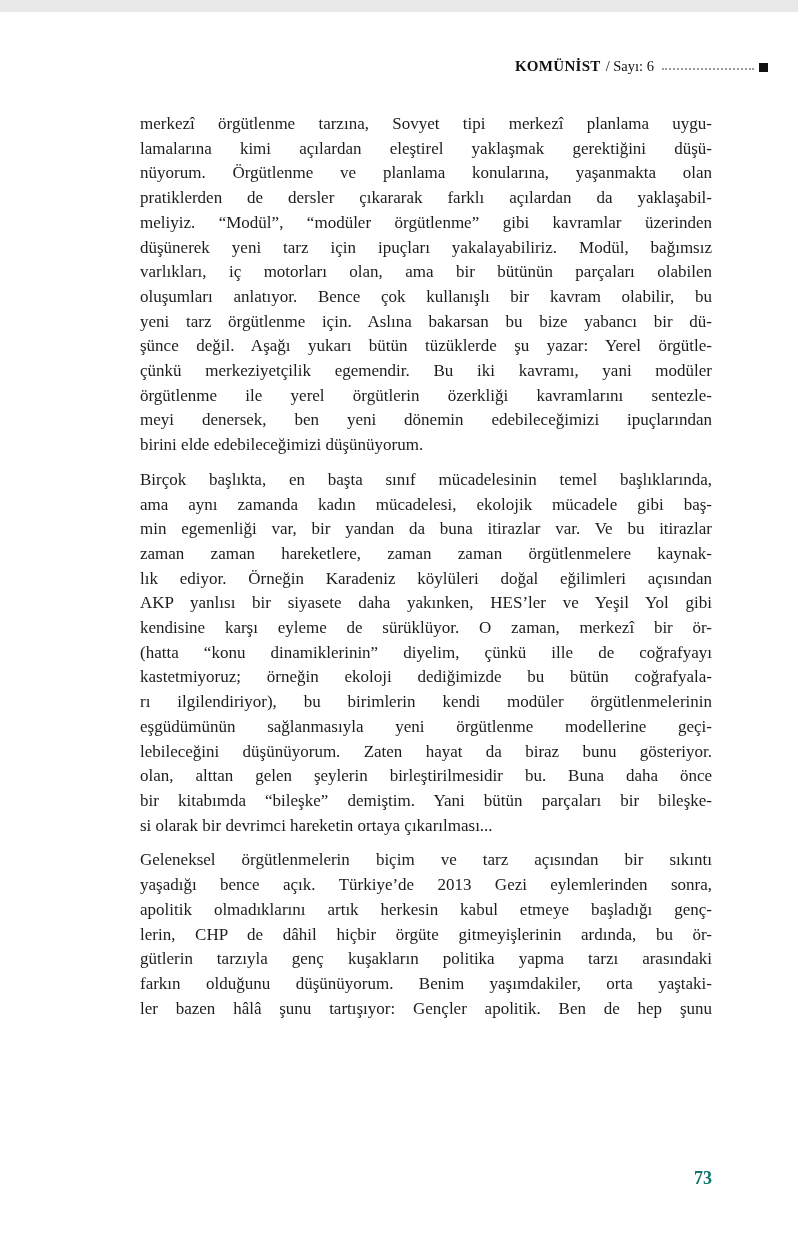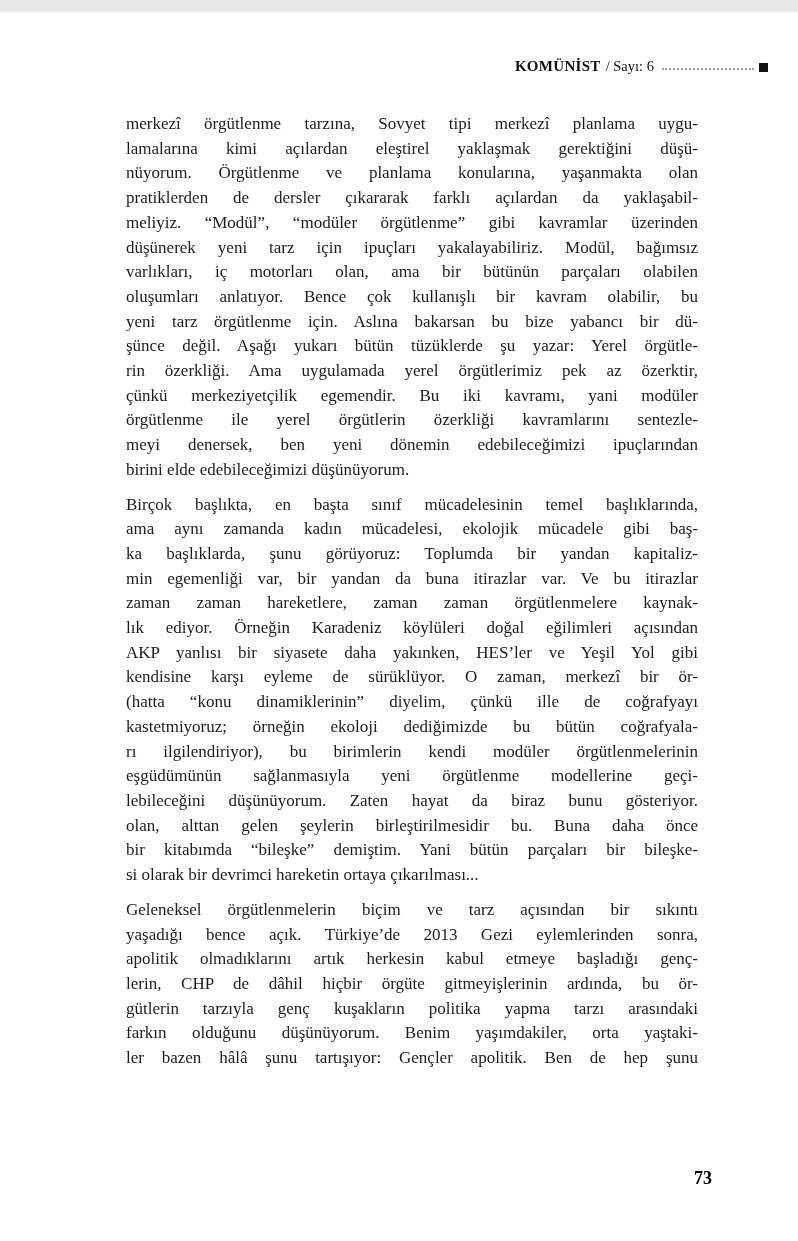--- a/index.html
+++ b/index.html
@@ -48,21 +48,21 @@
     width: 9px;
     height: 9px;
     background: #111111;
     position: relative;
     top: 1px;
   }
   
   .body-text {
     position: absolute;
     top: 100px;
-    left: 126px;
+    left: 140px;
     width: 572px;
   }
   .paragraph + .paragraph { margin-top: 10px; }
   .line {
     font-size: 17px;
     line-height: 24.7px;
     text-align: justify;
     text-align-last: justify;
     text-justify: inter-word;
     white-space: nowrap;
@@ -75,21 +75,21 @@
   .page-footer {
     position: absolute;
     top: 1156px;
     left: 140px;
     width: 572px;
     text-align: right;
   }
   .page-number {
     font-size: 18px;
     font-weight: bold;
-    color: #000000;
+    color: #0f766e;
   }
 </style>
 </head>
 <body>
 
 <div class="page">
 
   <header class="page-header">
     <span class="journal-name">KOMÜNİST</span>
     <span class="issue-label">/ Sayı: 6</span>
@@ -102,30 +102,28 @@
         <div class="line">merkezî örgütlenme tarzına, Sovyet tipi merkezî planlama uygu-</div>
         <div class="line">lamalarına kimi açılardan eleştirel yaklaşmak gerektiğini düşü-</div>
         <div class="line">nüyorum. Örgütlenme ve planlama konularına, yaşanmakta olan</div>
         <div class="line">pratiklerden de dersler çıkararak farklı açılardan da yaklaşabil-</div>
         <div class="line">meliyiz. “Modül”, “modüler örgütlenme” gibi kavramlar üzerinden</div>
         <div class="line">düşünerek yeni tarz için ipuçları yakalayabiliriz. Modül, bağımsız</div>
         <div class="line">varlıkları, iç motorları olan, ama bir bütünün parçaları olabilen</div>
         <div class="line">oluşumları anlatıyor. Bence çok kullanışlı bir kavram olabilir, bu</div>
         <div class="line">yeni tarz örgütlenme için. Aslına bakarsan bu bize yabancı bir dü-</div>
         <div class="line">şünce değil. Aşağı yukarı bütün tüzüklerde şu yazar: Yerel örgütle-</div>
-        <div class="line">rin özerkliği. Ama uygulamada yerel örgütlerimiz pek az özerktir,</div>
         <div class="line">çünkü merkeziyetçilik egemendir. Bu iki kavramı, yani modüler</div>
         <div class="line">örgütlenme ile yerel örgütlerin özerkliği kavramlarını sentezle-</div>
         <div class="line">meyi denersek, ben yeni dönemin edebileceğimizi ipuçlarından</div>
         <div class="line last">birini elde edebileceğimizi düşünüyorum.</div>
       </div>
       <div class="paragraph">
         <div class="line">Birçok başlıkta, en başta sınıf mücadelesinin temel başlıklarında,</div>
         <div class="line">ama aynı zamanda kadın mücadelesi, ekolojik mücadele gibi baş-</div>
-        <div class="line">ka başlıklarda, şunu görüyoruz: Toplumda bir yandan kapitaliz-</div>
         <div class="line">min egemenliği var, bir yandan da buna itirazlar var. Ve bu itirazlar</div>
         <div class="line">zaman zaman hareketlere, zaman zaman örgütlenmelere kaynak-</div>
         <div class="line">lık ediyor. Örneğin Karadeniz köylüleri doğal eğilimleri açısından</div>
         <div class="line">AKP yanlısı bir siyasete daha yakınken, HES’ler ve Yeşil Yol gibi</div>
         <div class="line">kendisine karşı eyleme de sürüklüyor. O zaman, merkezî bir ör-</div>
         <div class="line">(hatta “konu dinamiklerinin” diyelim, çünkü ille de coğrafyayı</div>
         <div class="line">kastetmiyoruz; örneğin ekoloji dediğimizde bu bütün coğrafyala-</div>
         <div class="line">rı ilgilendiriyor), bu birimlerin kendi modüler örgütlenmelerinin</div>
         <div class="line">eşgüdümünün sağlanmasıyla yeni örgütlenme modellerine geçi-</div>
         <div class="line">lebileceğini düşünüyorum. Zaten hayat da biraz bunu gösteriyor.</div>

